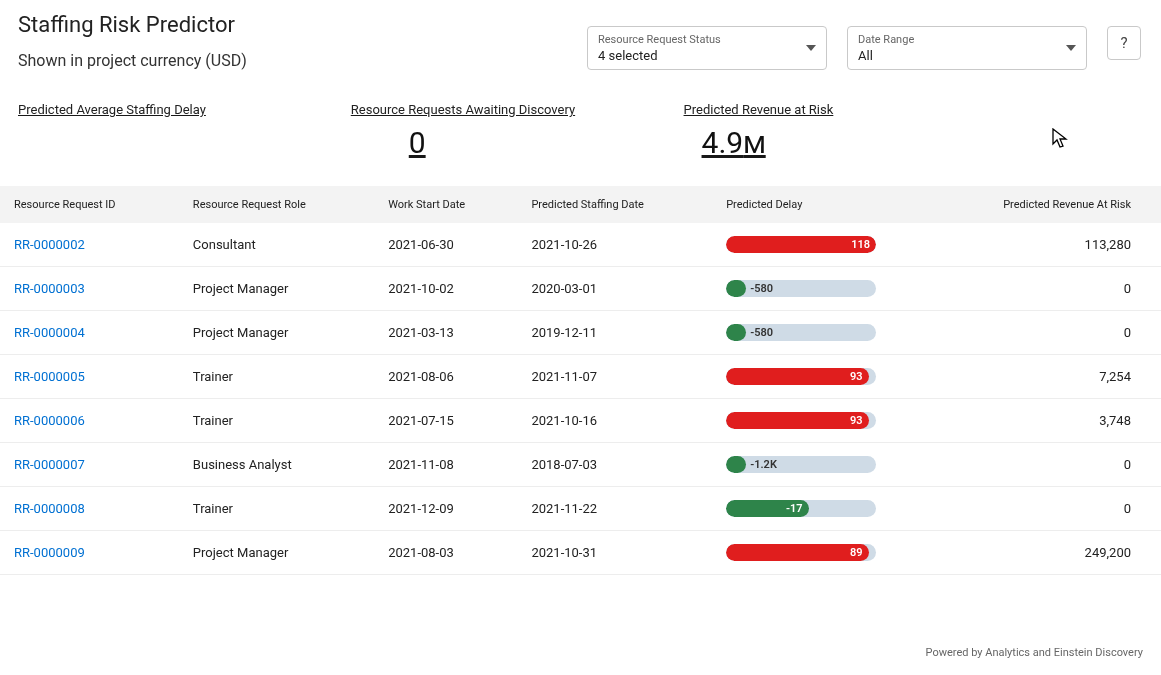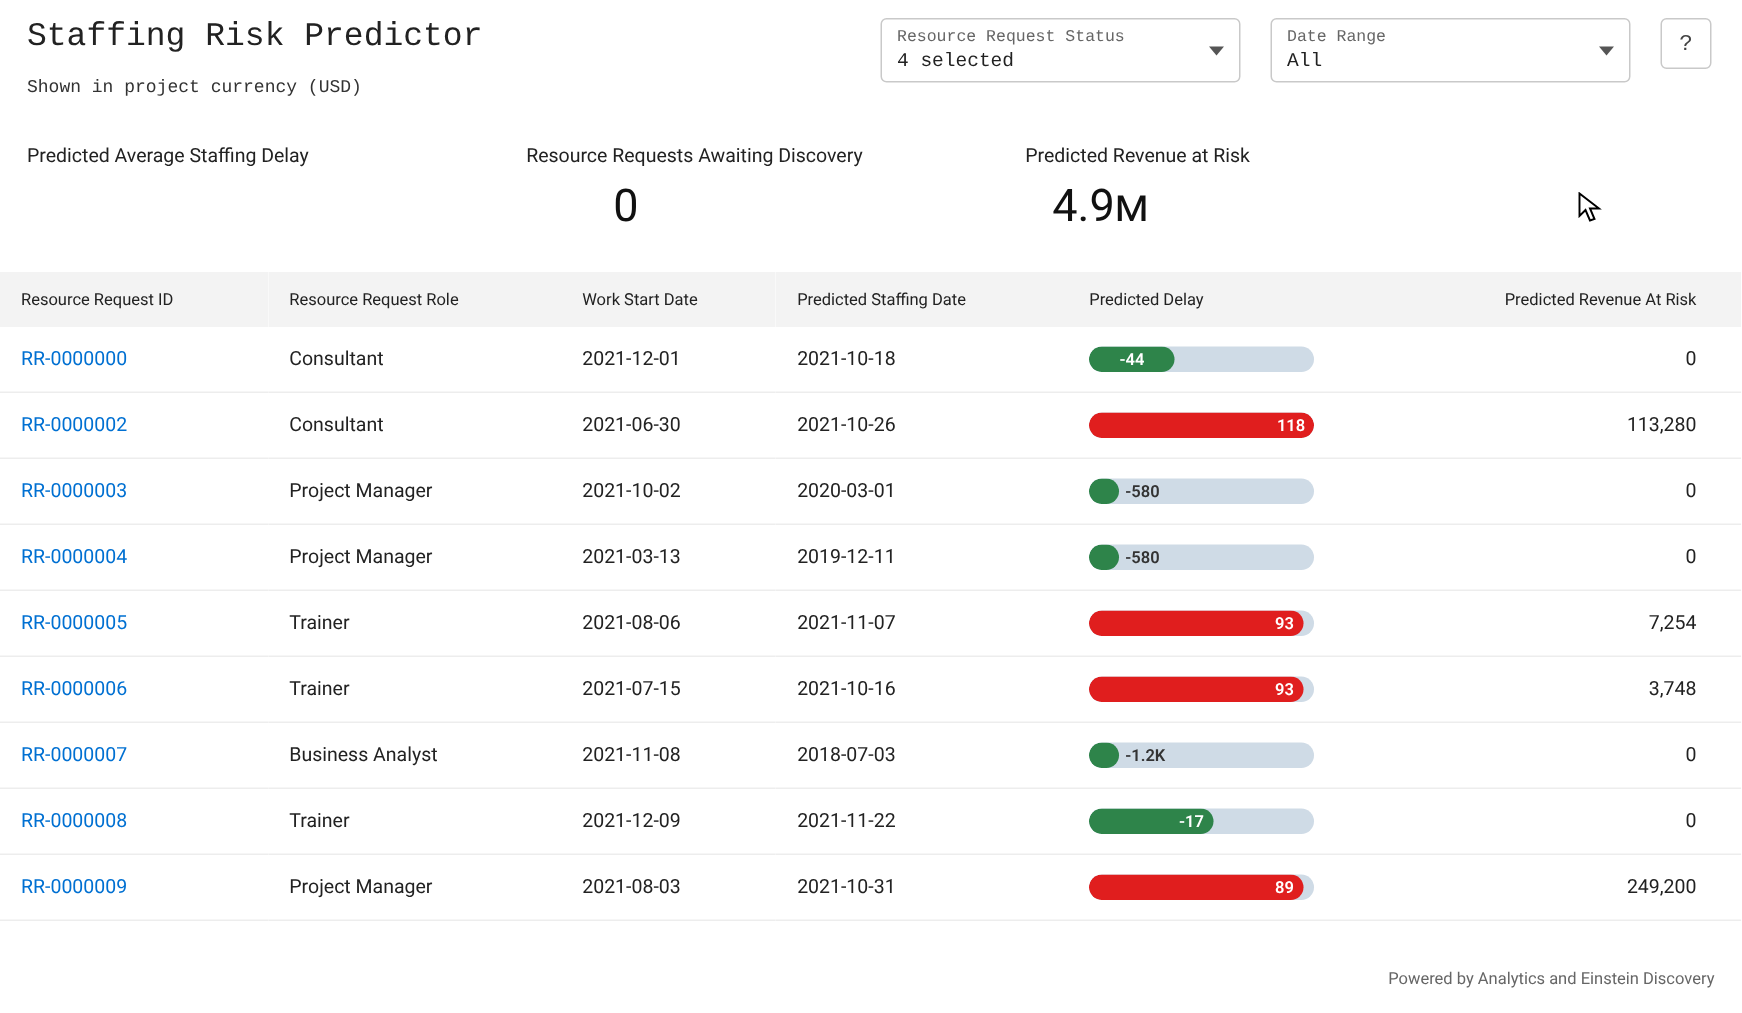--- a/index.html
+++ b/index.html
@@ -8,32 +8,31 @@
     background: #ffffff;
     color: #181818;
     font-size: 13px;
     width: 1161px;
     height: 675px;
     overflow: hidden;
     position: relative;
   }
   .header-row {
     display: flex;
-    align-items: flex-start;
+    align-items: flex-end;
     padding: 12px 20px 0 18px;
-    font-family: Liberation Mono, monospace;
   }
   .title-block { flex: 1; }
   .title {
     font-size: 22px;
     font-weight: 400;
     color: #222;
   }
   .subtitle {
-    font-size: 12px;
+    font-size: 16px;
     color: #333;
     margin-top: 14px;
   }
   .filters {
     display: flex;
     gap: 20px;
     margin-left: 20px;
     align-items: flex-start;
   }
   .filter-box {
@@ -66,20 +65,21 @@
     justify-content: center;
     color: #444;
     font-size: 15px;
     cursor: pointer;
     background: #fff;
   }
   .kpis {
     display: flex;
     padding: 32px 18px 18px 18px;
     gap: 16px;
+    text-decoration: underline;
   }
   .kpi { flex: 1; }
   .kpi-label { font-size: 13px; color: #222; margin-bottom: 8px; }
   .kpi-value { font-size: 30px; color: #111; font-weight: 400; }
   .kpi-unit { font-size: 30px; margin-left: 28px; }
   .kpi-center .kpi-value { margin-left: 58px; }
   .kpi-right .kpi-value { margin-left: 18px; }
   .table-wrap {
     margin-top: 8px;
     height: 460px;
@@ -215,32 +215,20 @@
         <th>Resource Request ID</th>
         <th>Resource Request Role</th>
         <th>Work Start Date</th>
         <th>Predicted Staffing Date</th>
         <th>Predicted Delay</th>
         <th class="right">Predicted Revenue At Risk</th>
       </tr>
     </thead>
     <tbody id="tbody">
         <tr>
-          <td><span class="link">RR-0000000</span></td>
-          <td>Consultant</td>
-          <td>2021-12-01</td>
-          <td>2021-10-18</td>
-          <td class="delay-cell">
-            <div class="delay-bar">
-              <div class="delay-fill green" style="width: 38%; justify-content: center; padding-right: 0px;">-44</div>
-            </div>
-          </td>
-          <td class="right">0</td>
-        </tr>
-        <tr>
           <td><span class="link">RR-0000002</span></td>
           <td>Consultant</td>
           <td>2021-06-30</td>
           <td>2021-10-26</td>
           <td class="delay-cell">
             <div class="delay-bar">
               <div class="delay-fill red" style="width: 100%;">118</div>
             </div>
           </td>
           <td class="right">113,280</td>

